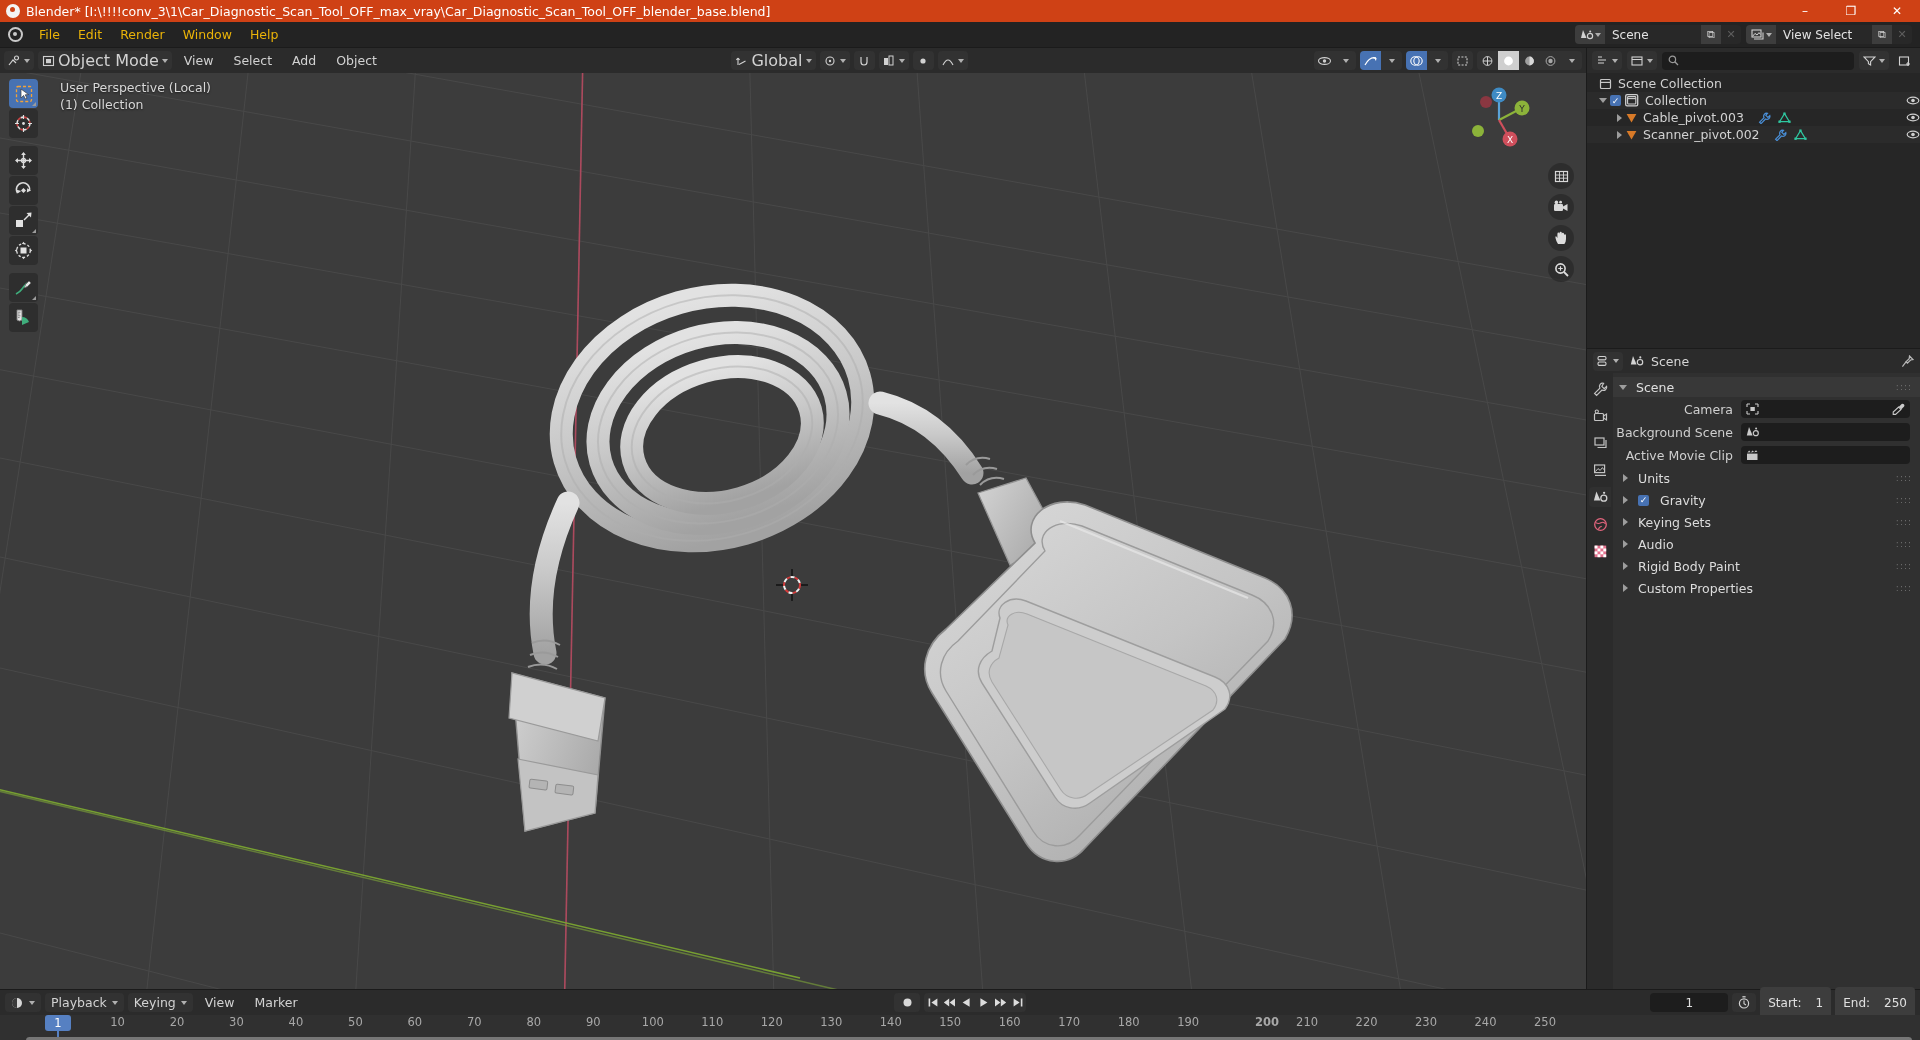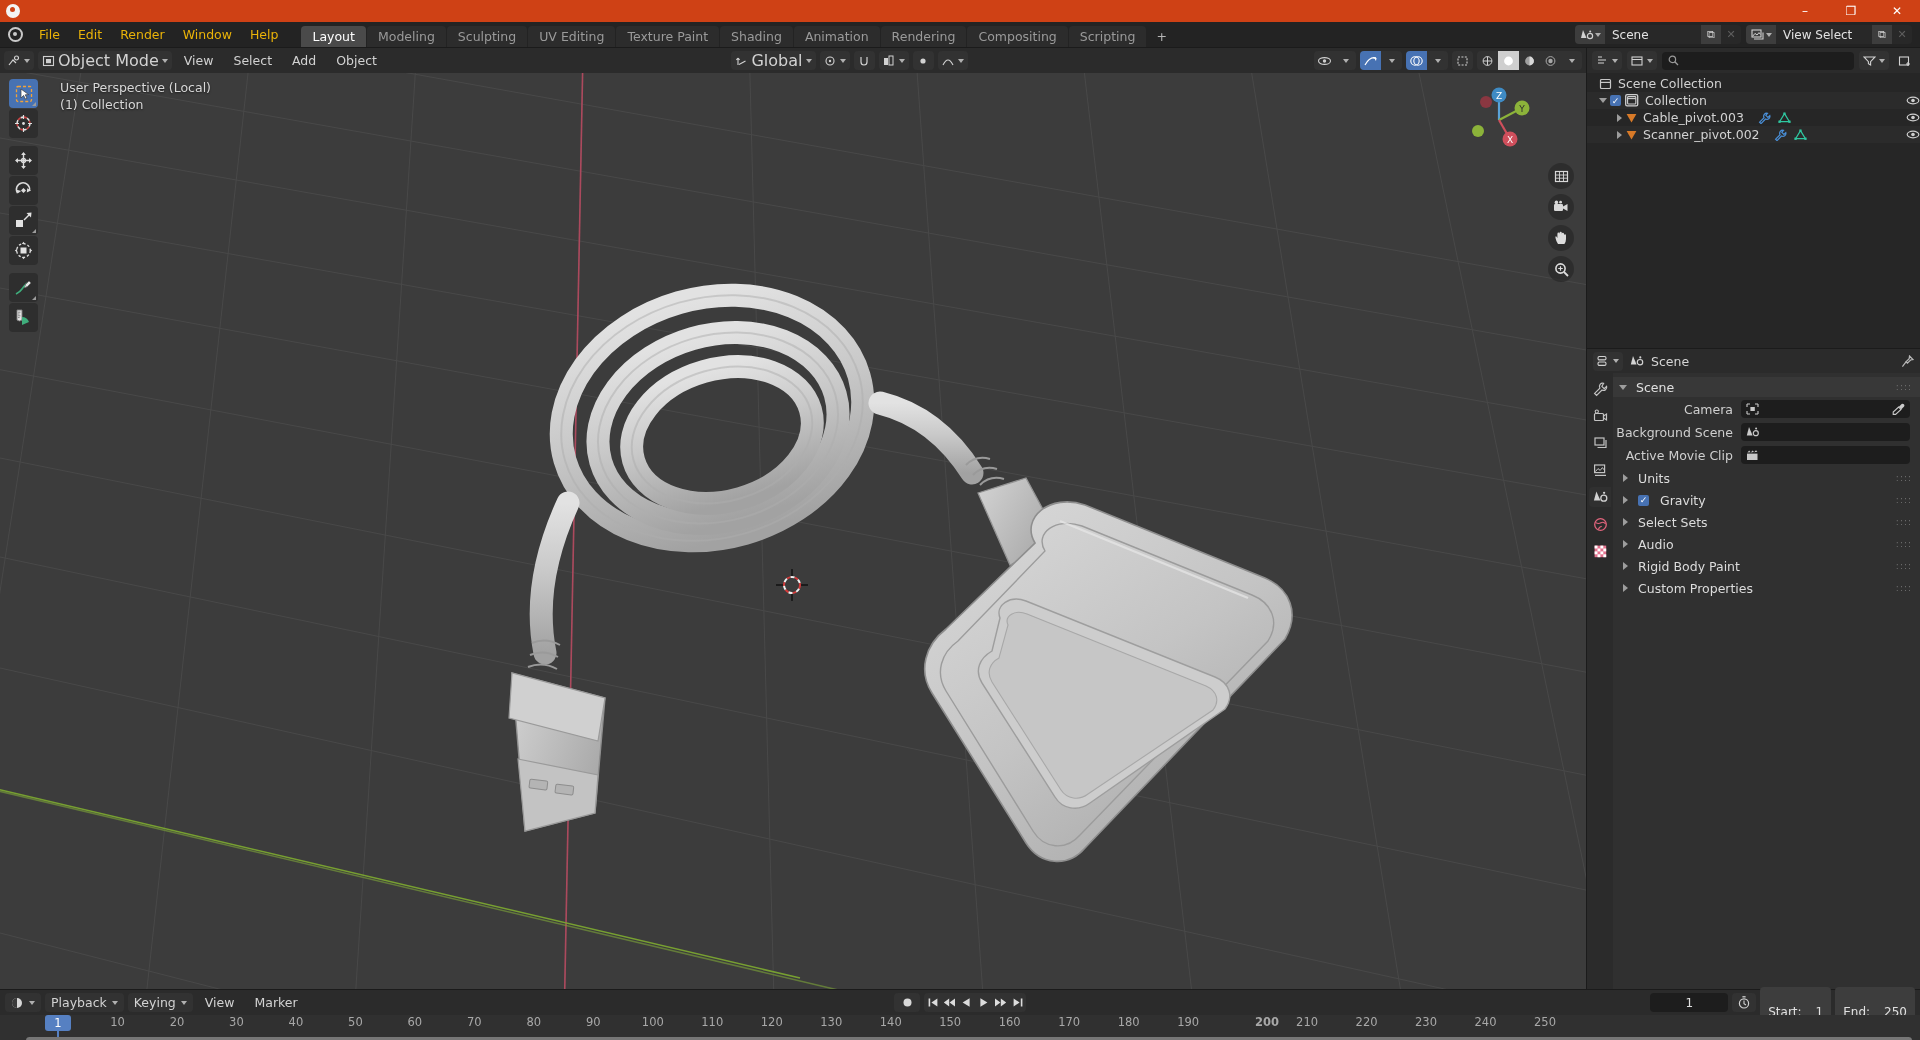--- a/index.html
+++ b/index.html
@@ -147,68 +147,56 @@
     display:flex; align-items:center; gap:4px; }
   .tl-playgrp { display:flex; background:#323232; border-radius:4px; height:19px;
     align-items:center; overflow:hidden; }
   .tl-pbtn { width:17px; height:19px; display:flex; align-items:center;
     justify-content:center; }
   .tl-right { margin-left:auto; display:flex; align-items:center; gap:4px; }
   .tl-num { background:#1d1d1d; border-radius:4px; height:19px; width:78px;
     display:flex; align-items:center; justify-content:center; font-size:12px;
     color:#e0e0e0; }
   .tl-se { background:#3d3d3d; border-radius:4px; height:32px; padding:0 8px;
-    display:flex; align-items:flex-end; gap:14px; font-size:12px; color:#e0e0e0; }
+    display:flex; align-items:center; gap:14px; font-size:12px; color:#e0e0e0; }
   .tl-scrub { height:31px; background:#303030; position:relative; }
   .tl-ticks { position:absolute; inset:0; }
   .tl-tick { position:absolute; top:0; font-size:11.5px; color:#a8a8a8;
     transform:translateX(-50%); }
   .tl-playhead { position:absolute; top:0; width:2px; height:31px; background:#5680c2; }
   .ph-label { position:absolute; top:0; left:-12px; width:26px; height:16px;
     background:#5680c2; color:#fff; font-size:11.5px; display:flex;
     align-items:center; justify-content:center; border-radius:3px; }
   .tl-scrollbar { position:absolute; bottom:1px; left:26px; right:8px; height:7px;
     background:#767676; border-radius:4px; }
   svg { display:block; }
 </style>
 </head>
 <body>
 
 <div class="titlebar">
   <div class="tb-logo"></div>
+  <div class="tb-title">Blender* [I:\!!!!conv_3\1\Car_Diagnostic_Scan_Tool_OFF_max_vray\Car_Diagnostic_Scan_Tool_OFF_blender_base.blend]</div>
   <div class="tb-btns">
     <div class="tb-btn">–</div>
     <div class="tb-btn">❐</div>
     <div class="tb-btn close">✕</div>
   </div>
 </div>
 
 <div class="topbar">
   <div class="blender-icon">
     <div class="bi-glyph"></div>
   </div>
   <div class="menu">
     <div class="menu-item">File</div>
     <div class="menu-item">Edit</div>
     <div class="menu-item">Render</div>
     <div class="menu-item">Window</div>
     <div class="menu-item">Help</div>
-  </div>
-  <div class="tabs">
-    <div class="tab active">Layout</div>
-    <div class="tab">Modeling</div>
-    <div class="tab">Sculpting</div>
-    <div class="tab">UV Editing</div>
-    <div class="tab">Texture Paint</div>
-    <div class="tab">Shading</div>
-    <div class="tab">Animation</div>
-    <div class="tab">Rendering</div>
-    <div class="tab">Compositing</div>
-    <div class="tab">Scripting</div>
-    <div class="tab plus">+</div>
   </div>
   <div class="topbar-right">
     <div class="idblock">
       <div class="idb-icon">
         <svg width="14" height="12" viewBox="0 0 14 12">
             <path d="M3 1 L6.5 9 L1 9 Z" fill="#d2d2d2"></path>
             <circle cx="10" cy="7" r="2.6" fill="none" stroke="#d2d2d2" stroke-width="1.2"></circle>
             <circle cx="10.2" cy="2.4" r="1" fill="#d2d2d2"></circle>
           </svg>
         <span class="caret"></span>
@@ -856,21 +844,21 @@
             <span class="grip">::::</span>
           </div>
           <div class="pr-collapse">
             <span class="disc right"></span>
             <span class="ckbox">✓</span>
             <span>Gravity</span>
             <span class="grip">::::</span>
           </div>
           <div class="pr-collapse">
             <span class="disc right"></span>
-            <span>Select Sets</span>
+            <span>Keying Sets</span>
             <span class="grip">::::</span>
           </div>
           <div class="pr-collapse">
             <span class="disc right"></span>
             <span>Audio</span>
             <span class="grip">::::</span>
           </div>
           <div class="pr-collapse">
             <span class="disc right"></span>
             <span>Rigid Body Paint</span>

